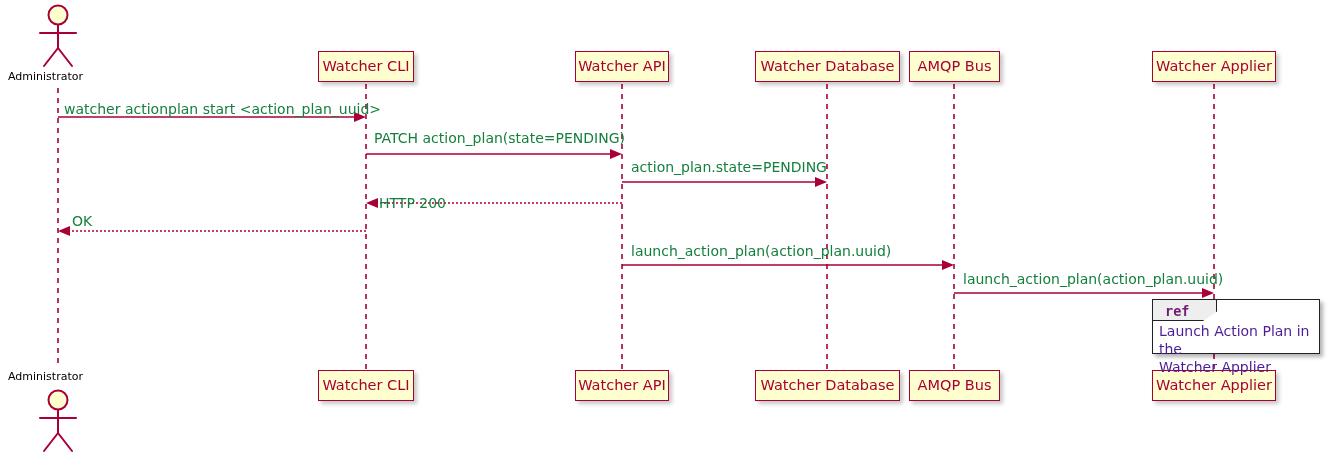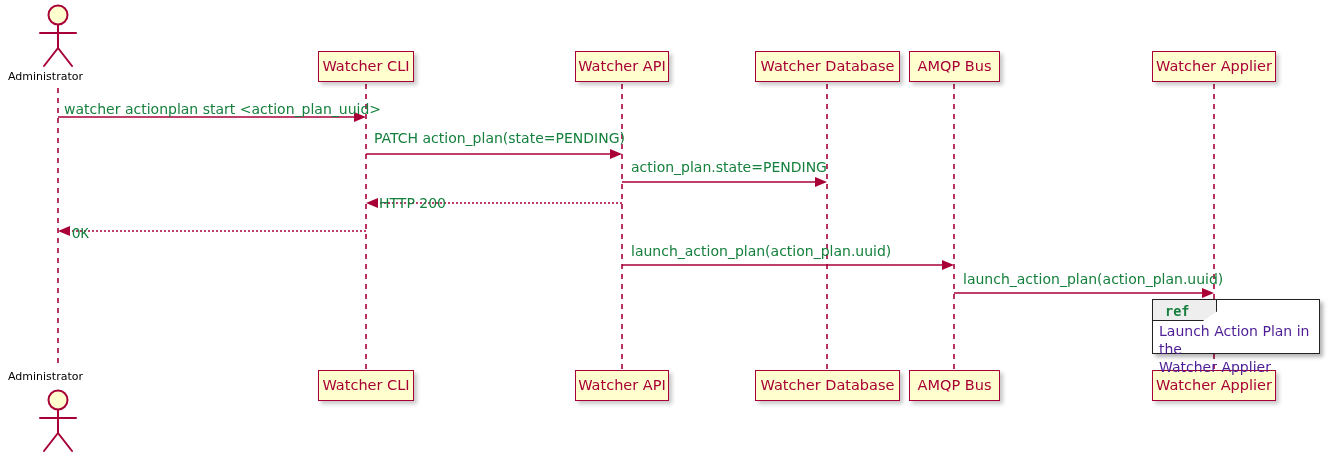--- a/index.html
+++ b/index.html
@@ -107,21 +107,21 @@
     box-sizing: border-box;
     clip-path: polygon(0 0, 100% 0, 100% 55%, 78% 100%, 0 100%);
   }
   .ref-tab-label {
     position: absolute;
     left: 12px;
     top: 3px;
     font-family: "DejaVu Sans Mono", "Liberation Mono", monospace;
     font-weight: bold;
     font-size: 13.5px;
-    color: #15803d;
+    color: #701a75;
     line-height: 1.2;
   }
   .ref-body {
     position: absolute;
     left: 6px;
     top: 23px;
     font-size: 14px;
     color: #4c1d95;
     line-height: 1.28;
     white-space: pre-line;
@@ -227,21 +227,21 @@
     <span>Watcher Applier</span>
   </div>
 
   <div class="actor-label" style="left:8px; top:71px;">Administrator</div>
   <div class="actor-label" style="left:8px; top:371px;">Administrator</div>
 
   <div class="msg-label" style="left:64px; top:102px;">watcher actionplan start &lt;action_plan_uuid&gt;</div>
   <div class="msg-label" style="left:631px; top:160px;">action_plan.state=PENDING</div>
   <div class="msg-label" style="left:374px; top:131px;">PATCH action_plan(state=PENDING)</div>
   <div class="msg-label" style="left:379px; top:188px;margin-top:8px;">HTTP 200</div>
-  <div class="msg-label" style="left:72px; top:227px;font-family:Liberation Mono, monospace;">OK</div>
+  <div class="msg-label" style="left:72px; top:214px;">OK</div>
   <div class="msg-label" style="left:631px; top:244px;">launch_action_plan(action_plan.uuid)</div>
   <div class="msg-label" style="left:963px; top:272px;">launch_action_plan(action_plan.uuid)</div>
 
   <div class="refbox" style="left:1152px; top:299px; width:168px; height:55px;">
     <div class="ref-tab"></div>
     <div class="ref-tab-label">ref</div>
     <div class="ref-body">Launch Action Plan in the
 Watcher Applier</div>
   </div>
 

